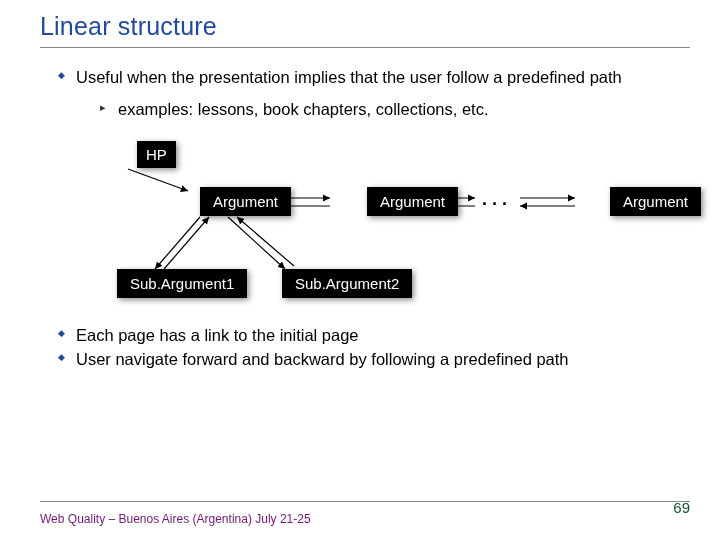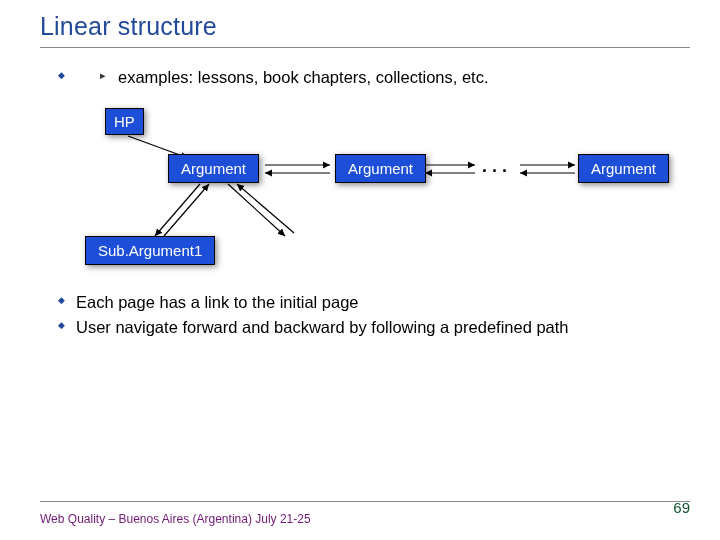--- a/index.html
+++ b/index.html
@@ -45,48 +45,49 @@
     content: "◆";
     position: absolute;
     left: 0;
     top: 3px;
     font-size: 9px;
     color: #234a9a;
   }
   ul.sub {
     list-style: none;
     padding-left: 24px;
-    margin-top: 0;
+    margin-top: 10px;
   }
   ul.sub > li {
     position: relative;
     padding-left: 18px;
   }
   ul.sub > li::before {
     content: "▸";
     position: absolute;
     left: 0;
     top: 2px;
     font-size: 11px;
     color: #333;
   }
   .diagram {
     position: relative;
     height: 175px;
     margin: 18px 0 10px 0;
   }
   .box {
     position: absolute;
-    background: #1d4ed8;
+    background: #000000;
     border: 1px solid #000;
     color: #fff;
     font-size: 15px;
     text-align: center;
     padding: 5px 12px;
     box-shadow: 2px 2px 6px rgba(0,0,0,0.45);
+    margin-left: 32px;
   }
   .box.small { font-size: 15px; padding: 4px 8px; }
   .dots {
     position: absolute;
     font-size: 18px;
     font-weight: bold;
   }
   svg.arrows {
     position: absolute;
     left: 0; top: 0;
@@ -118,20 +119,21 @@
 </head>
 <body>
 
 <div class="slide">
 
   <div class="title">Linear structure</div>
   <hr class="rule">
 
   <ul class="top">
     <li>
+      <span>Useful when the presentation implies that the user follow a predefined path</span>
       <ul class="sub">
         <li><span>examples: lessons, book chapters, collections, etc.</span></li>
       </ul>
     </li>
   </ul>
 
   <div class="diagram">
     <svg class="arrows" viewBox="0 0 650 175">
       <defs>
         <marker id="ah" markerWidth="8" markerHeight="8" refX="6" refY="3" orient="auto">
@@ -156,20 +158,21 @@
       <line x1="188" y1="78" x2="245" y2="130" stroke="#000" stroke-width="1.2" marker-end="url(#ah)"></line>
       <line x1="254" y1="127" x2="197" y2="78" stroke="#000" stroke-width="1.2" marker-end="url(#ah)"></line>
     </svg>
 
     <div class="box small" style="left:65px; top:2px;">HP</div>
     <div class="box" style="left:128px; top:48px;">Argument</div>
     <div class="box" style="left:295px; top:48px;">Argument</div>
     <div class="dots" style="left:442px; top:50px;">. . .</div>
     <div class="box" style="left:538px; top:48px;">Argument</div>
     <div class="box" style="left:45px; top:130px;">Sub.Argument1</div>
+    <div class="box" style="left:210px; top:130px;">Sub.Argument2</div>
   </div>
 
   <ul class="top">
     <li><span>Each page has a link to the initial page</span></li>
     <li><span>User navigate forward and backward by following a predefined path</span></li>
   </ul>
 
   <div class="footline"></div>
   <div class="footer-left">Web Quality – Buenos Aires (Argentina) July 21-25</div>
   <div class="footer-right">69</div>

